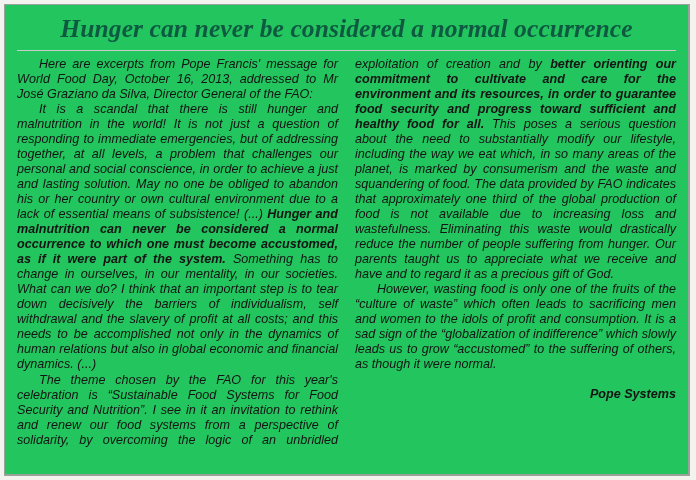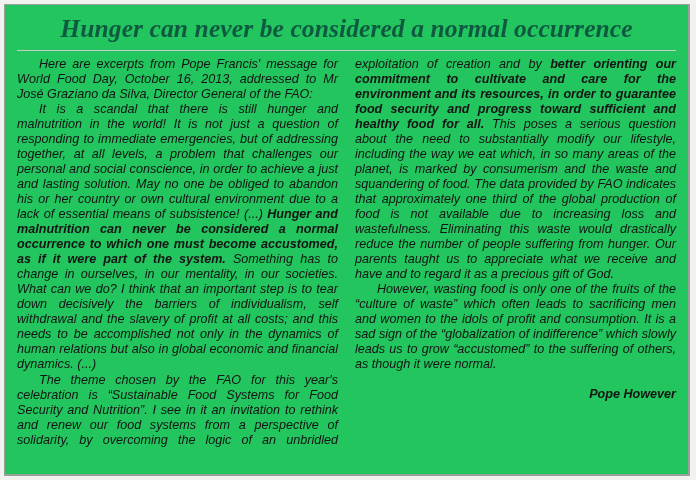--- a/index.html
+++ b/index.html
@@ -107,17 +107,17 @@
     <div class="headline-rule"></div>
 
     <div class="columns">
 
       <p class="intro">Here are excerpts from Pope Francis' message for World Food Day, October 16, 2013, addressed to Mr José Graziano da Silva, Director General of the FAO:</p>
 
       <p class="body"><span>It is a scandal that there is still hunger and malnutrition in the world! It is not just a question of responding to immediate emergencies, but of addressing together, at all levels, a problem that challenges our personal and social conscience, in order to achieve a just and lasting solution. May no one be obliged to abandon his or her country or own cultural environment due to a lack of essential means of subsistence! (...) </span><b>Hunger and malnutrition can never be considered a normal occurrence to which one must become accustomed, as if it were part of the system.</b><span> Something has to change in ourselves, in our mentality, in our societies. What can we do? I think that an important step is to tear down decisively the barriers of individualism, self withdrawal and the slavery of profit at all costs; and this needs to be accomplished not only in the dynamics of human relations but also in global economic and financial dynamics. (...)</span></p>
       <p class="body"><span>The theme chosen by the FAO for this year's celebration is “Sustainable Food Systems for Food Security and Nutrition”. I see in it an invitation to rethink and renew our food systems from a perspective of solidarity, by overcoming the logic of an unbridled exploitation of creation and by </span><b>better orienting our commitment to cultivate and care for the environment and its resources, in order to guarantee food security and progress toward sufficient and healthy food for all.</b><span> This poses a serious question about the need to substantially modify our lifestyle, including the way we eat which, in so many areas of the planet, is marked by consumerism and the waste and squandering of food. The data provided by FAO indicates that approximately one third of the global production of food is not available due to increasing loss and wastefulness. Eliminating this waste would drastically reduce the number of people suffering from hunger. Our parents taught us to appreciate what we receive and have and to regard it as a precious gift of God.</span></p>
       <p class="body"><span>However, wasting food is only one of the fruits of the “culture of waste” which often leads to sacrificing men and women to the idols of profit and consumption. It is a sad sign of the “globalization of indifference” which slowly leads us to grow “accustomed” to the suffering of others, as though it were normal.</span></p>
 
-      <div class="signature">Pope However</div>
+      <div class="signature">Pope Systems</div>
     </div>
 
   </div>
 </div>
 
 </body></html>

